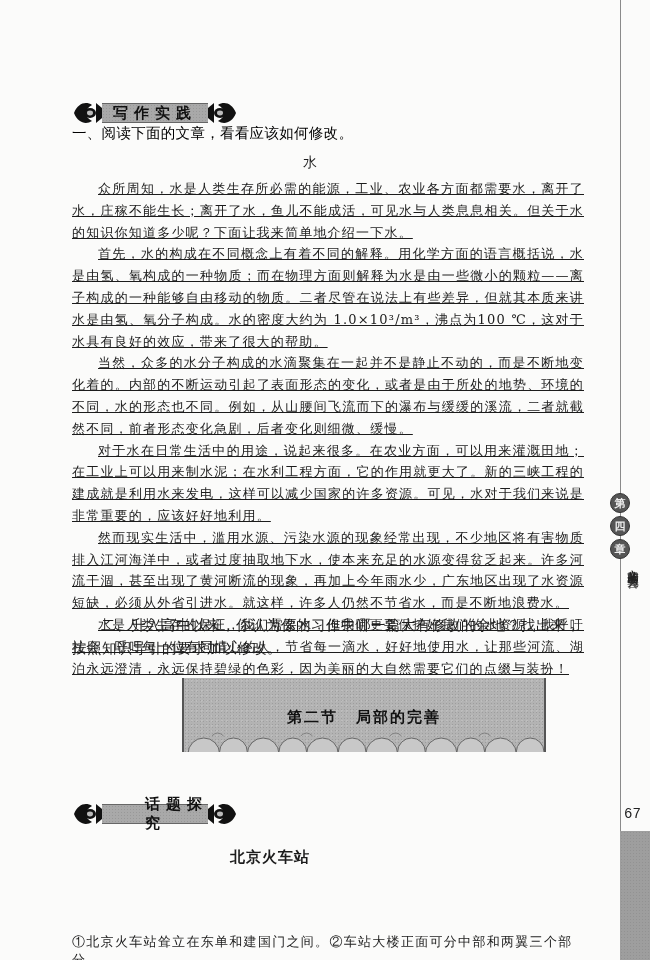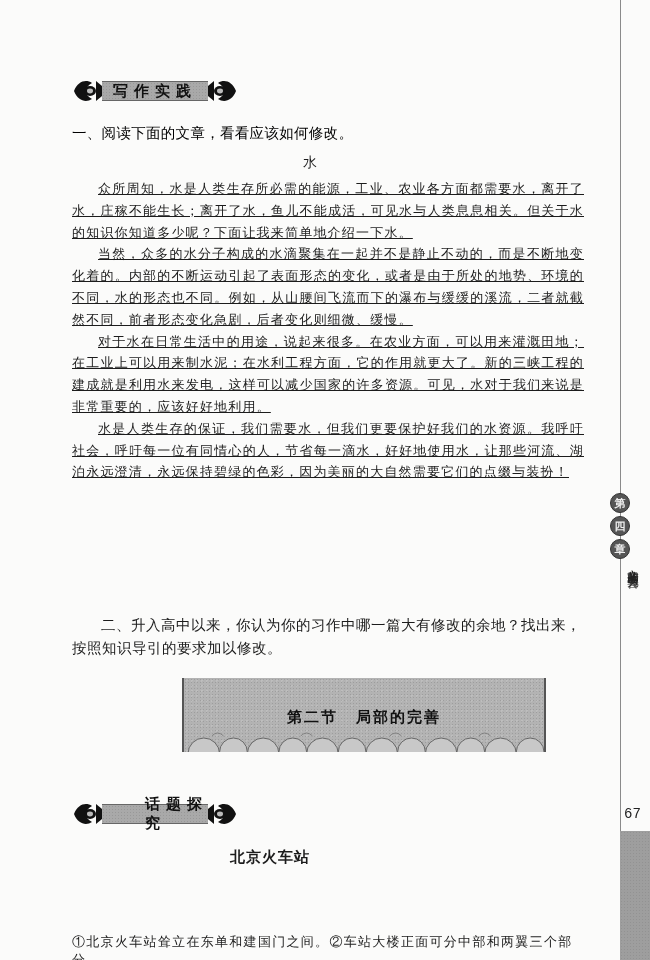--- a/index.html
+++ b/index.html
@@ -17,21 +17,21 @@
     writing-mode: vertical-rl; letter-spacing: 1px; color: #222; }
   .page-number { position: absolute; left: 624px; top: 806px; font-family: Liberation Mono, monospace; font-size: 14px; color: #222; }
 
   
   .banner { position: absolute; height: 28px; display: flex; align-items: center; }
   .banner .orn { width: 30px; height: 28px; position: relative; }
   .banner .orn svg { width: 30px; height: 28px; display: block; }
   .banner .ribbon { height: 20px; background: #a9a9a9; border-top: 1px solid #666; border-bottom: 1px solid #666;
     display: flex; align-items: center; justify-content: center; letter-spacing: 6px; font-weight: bold; font-size: 15px; color: #111;
     background-image: radial-gradient(rgba(0,0,0,0.1) 1px, transparent 1px); background-size: 3px 3px; }
-  .banner-1 { left: 72px; top: 77px; }
+  .banner-1 { left: 72px; top: 99px; }
   .banner-1 .ribbon { width: 106px; }
   .banner-2 { left: 72px; top: 800px; }
   .banner-2 .ribbon { width: 106px; padding-left: 43px; }
 
   .instruction { position: absolute; left: 72px; font-family: "DejaVu Sans", "Liberation Sans", sans-serif; font-size: 14.5px; color: #000000; letter-spacing: 0.3px; }
   .ins-1 { top: 124px; }
 
   .article-title { position: absolute; left: 0; width: 620px; text-align: center; font-size: 14px; top: 154px; }
 
   .article { position: absolute; left: 72px; top: 178px; width: 512px; font-size: 13px; line-height: 21.8px; text-align: justify; letter-spacing: 1.2px; text-decoration: underline; }
@@ -82,22 +82,24 @@
       </svg>
   </div>
 </div>
 
 <div class="instruction ins-1">一、阅读下面的文章，看看应该如何修改。</div>
 
 <div class="article-title">水</div>
 
 <div class="article">
   <p>众所周知，水是人类生存所必需的能源，工业、农业各方面都需要水，离开了水，庄稼不能生长；离开了水，鱼儿不能成活，可见水与人类息息相关。但关于水的知识你知道多少呢？下面让我来简单地介绍一下水。</p>
+  <p>首先，水的构成在不同概念上有着不同的解释。用化学方面的语言概括说，水是由氢、氧构成的一种物质；而在物理方面则解释为水是由一些微小的颗粒——离子构成的一种能够自由移动的物质。二者尽管在说法上有些差异，但就其本质来讲水是由氢、氧分子构成。水的密度大约为 1.0×10³/m³，沸点为100 ℃，这对于水具有良好的效应，带来了很大的帮助。</p>
   <p>当然，众多的水分子构成的水滴聚集在一起并不是静止不动的，而是不断地变化着的。内部的不断运动引起了表面形态的变化，或者是由于所处的地势、环境的不同，水的形态也不同。例如，从山腰间飞流而下的瀑布与缓缓的溪流，二者就截然不同，前者形态变化急剧，后者变化则细微、缓慢。</p>
   <p>对于水在日常生活中的用途，说起来很多。在农业方面，可以用来灌溉田地；在工业上可以用来制水泥；在水利工程方面，它的作用就更大了。新的三峡工程的建成就是利用水来发电，这样可以减少国家的许多资源。可见，水对于我们来说是非常重要的，应该好好地利用。</p>
+  <p>然而现实生活中，滥用水源、污染水源的现象经常出现，不少地区将有害物质排入江河海洋中，或者过度抽取地下水，使本来充足的水源变得贫乏起来。许多河流干涸，甚至出现了黄河断流的现象，再加上今年雨水少，广东地区出现了水资源短缺，必须从外省引进水。就这样，许多人仍然不节省水，而是不断地浪费水。</p>
   <p>水是人类生存的保证，我们需要水，但我们更要保护好我们的水资源。我呼吁社会，呼吁每一位有同情心的人，节省每一滴水，好好地使用水，让那些河流、湖泊永远澄清，永远保持碧绿的色彩，因为美丽的大自然需要它们的点缀与装扮！</p>
 </div>
 
 <div class="ins-2">二、升入高中以来，你认为你的习作中哪一篇大有修改的余地？找出来，按照知识导引的要求加以修改。</div>
 
 <div class="section-box">
   <div class="title">
     <span>第二节</span><span>局部的完善</span>
   </div>
   <svg class="waves" viewBox="0 0 364 28" preserveAspectRatio="none">

